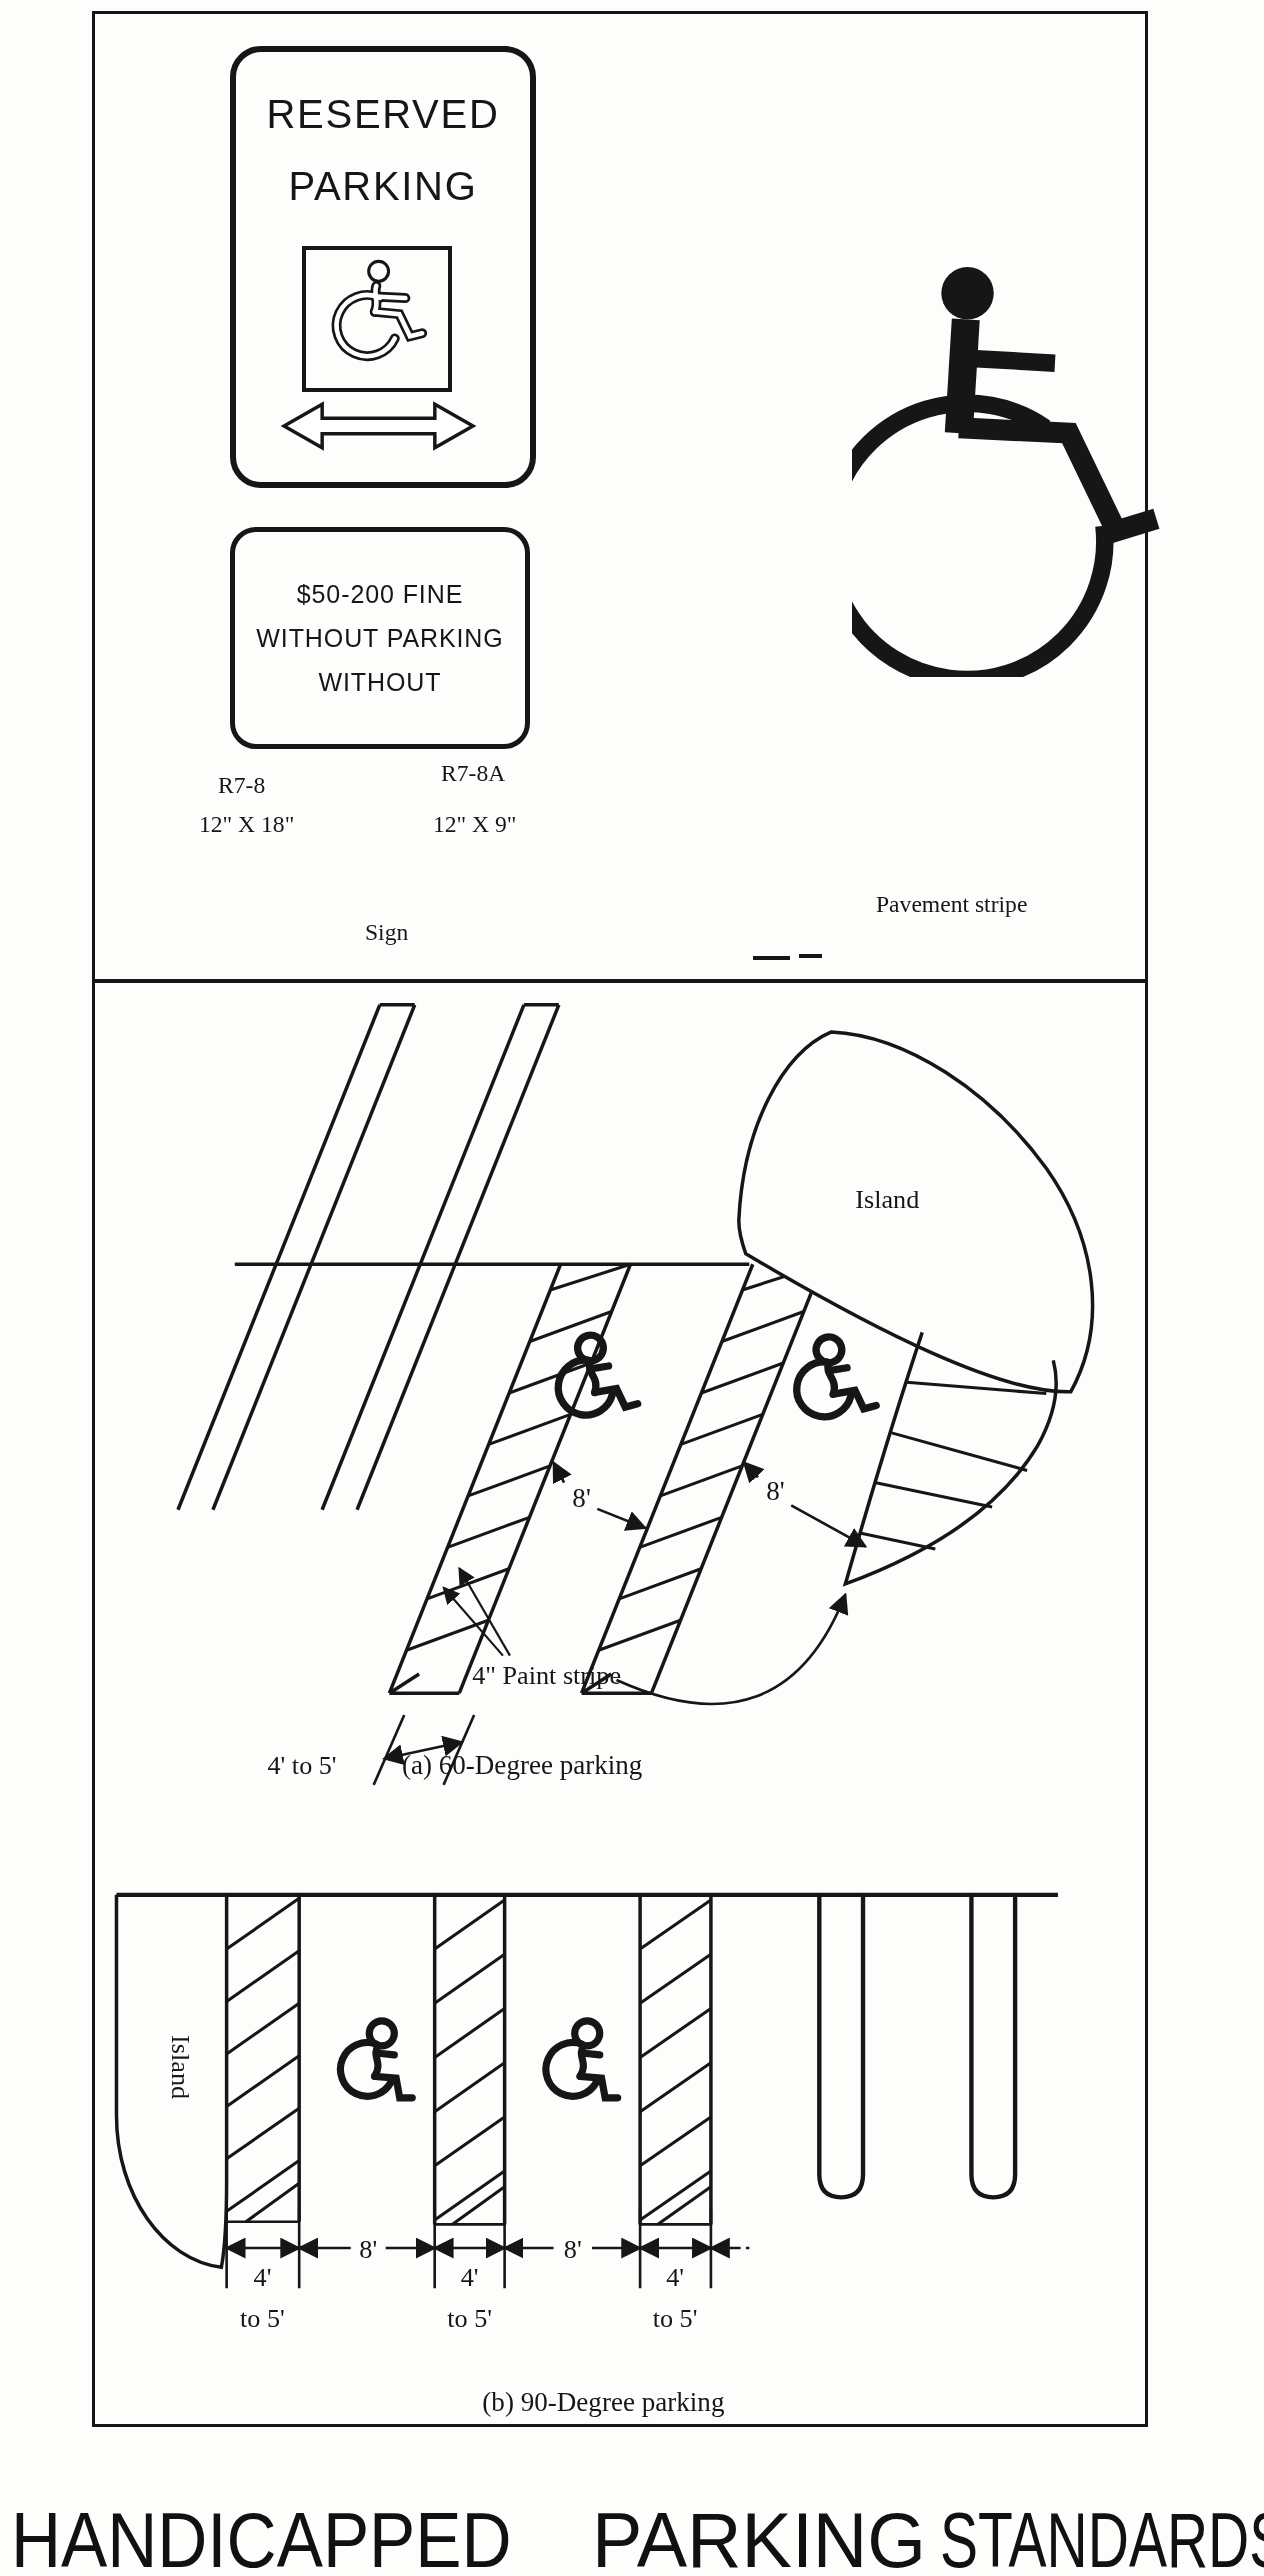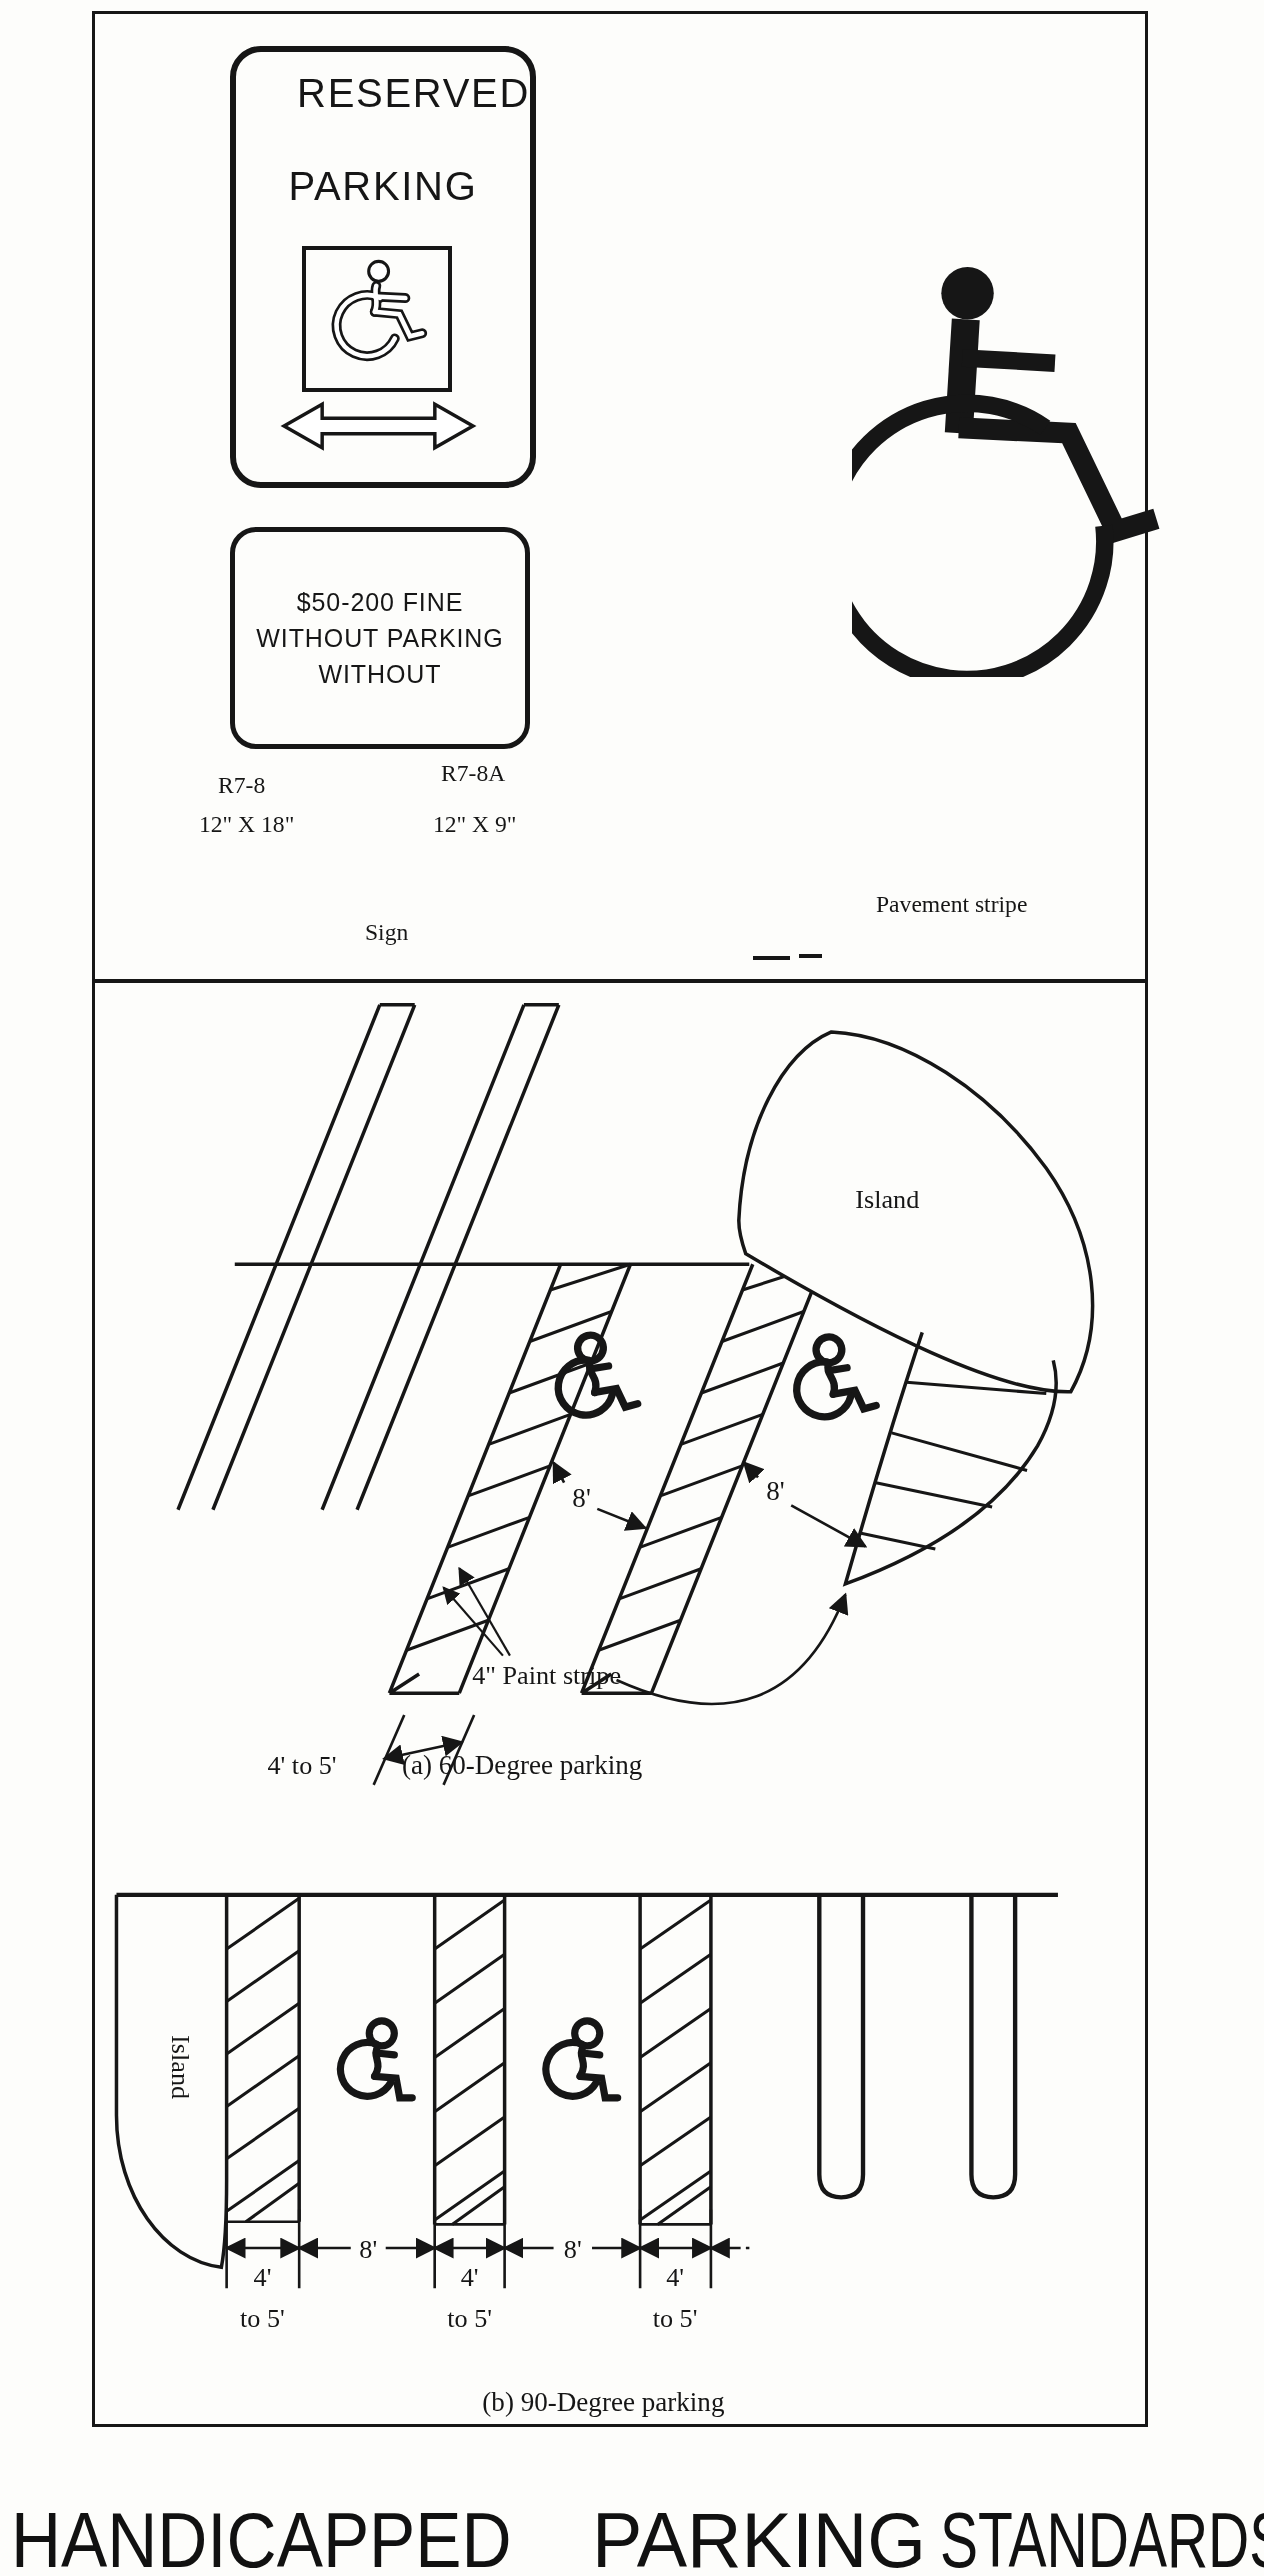--- a/index.html
+++ b/index.html
@@ -9,40 +9,40 @@
   
   .sheet-box{left:92px;top:10.5px;width:1050px;height:2410px;border:3.5px solid #161616;}
   .divider{left:92px;top:979px;width:1054px;height:3.5px;background:#161616;}
   
   .sign-main{left:230px;top:46px;width:294px;height:430px;border:6.1px solid #161616;border-radius:31px;}
   .sign-line{position:absolute;width:100%;text-align:center;font-family:"Liberation Sans",sans-serif;
              font-weight:400;font-size:40px;letter-spacing:1.7px;color:#161616;}
   .sign-sym-box{position:absolute;left:66px;top:194px;width:142px;height:138px;border:4.4px solid #161616;}
   
   .sign-fine{left:230px;top:527px;width:290px;height:212px;border:5.2px solid #161616;border-radius:26px;
-             display:flex;flex-direction:column;justify-content:center;gap:7px;}
+             display:flex;flex-direction:column;justify-content:center;gap:15px;}
   .fine-line{text-align:center;font-family:"Liberation Sans",sans-serif;font-size:25px;letter-spacing:0.9px;color:#161616;}
   .serif-label{font-size:23.6px;color:#161616;white-space:nowrap;}
   .center{text-align:left;}
   
   .title-word{top:2496px;font-family:"Liberation Sans",sans-serif;font-size:77px;color:#111;
               transform-origin:left top;white-space:nowrap;}
   svg text{font-family:"Liberation Serif",serif;fill:#161616;}
   .dash{background:#161616;height:4.4px;}
 </style>
 </head>
 <body>
 
 <div class="canvas">
 
   <div class="abs sheet-box"></div>
   <div class="abs divider"></div>
 
   <div class="abs sign-main">
-    <div class="sign-line" style="top:19px;text-align:right;">RESERVED</div>
+    <div class="sign-line" style="top:40px;">RESERVED</div>
     <div class="sign-line" style="top:112px;">PARKING</div>
     <div class="sign-sym-box">
       <svg width="133" height="129" viewBox="0 0 174 167">
         <g fill="none" stroke="#161616" stroke-width="13" stroke-linecap="round">
           <path d="M92 46 C88 58 96 66 90 80"></path>
           <path d="M90 60 L130 62"></path>
           <path d="M90 80 L122 83 L136 112 L152 108"></path>
           <path d="M96.9 61.7 A40 40 0 1 0 116.2 114.9"></path>
         </g>
         <g fill="none" stroke="#ffffff" stroke-width="6" stroke-linecap="round">

